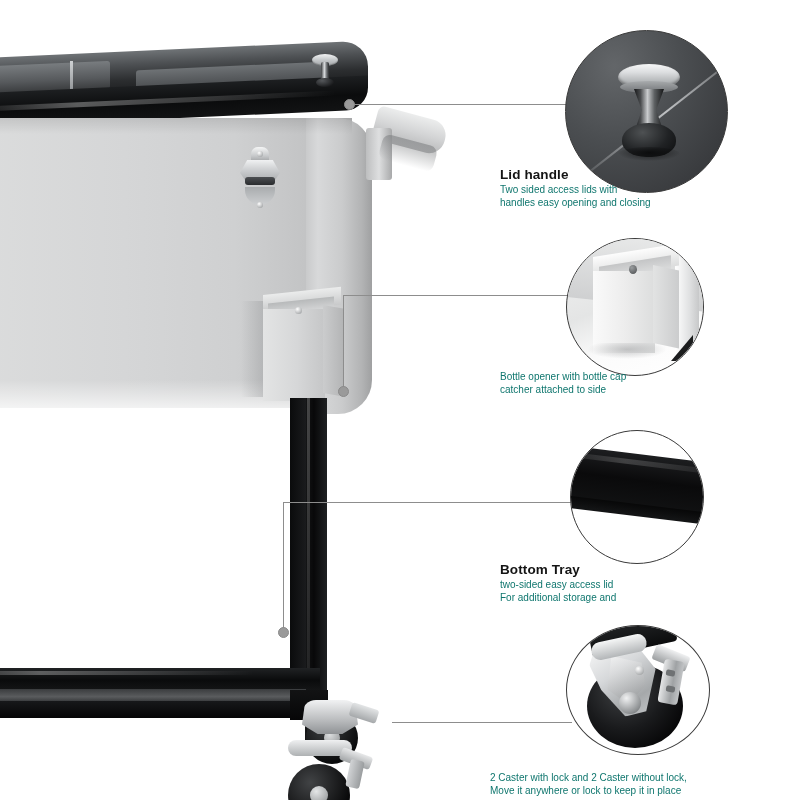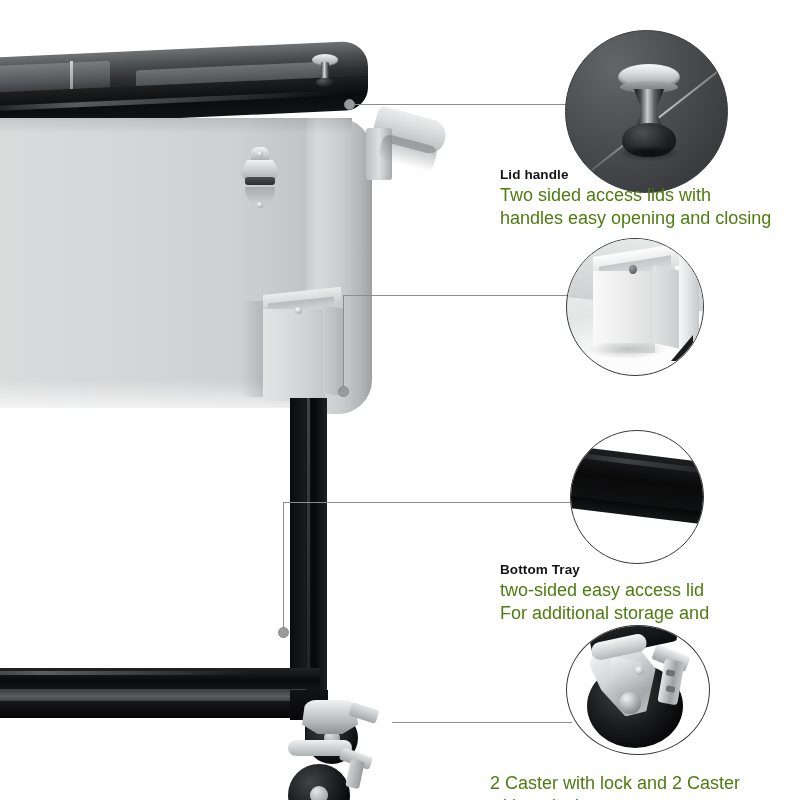--- a/index.html
+++ b/index.html
@@ -16,21 +16,21 @@
 
   
   .abs{position:absolute;}
 
   
   .callout-text{position:absolute;line-height:1.28;}
   .callout-title{
     font-size:13.5px;font-weight:bold;color:#141414;
     letter-spacing:.1px;margin-bottom:1px;
   }
-  .callout-desc{font-size:18px;color:#4d7c0f;font-weight:normal;}
+  .callout-desc{font-size:10px;color:#0f766e;font-weight:normal;}
   .callout-desc span{display:block;}
 
   
   .circle{
     position:absolute;border-radius:50%;overflow:hidden;
     border:1px solid #3a3a3a;
     box-sizing:border-box;
   }
 
   
@@ -290,20 +290,24 @@
                 transform:skewY(12deg);transform-origin:left top;"></div>
 
     <div class="abs" style="left:62px;top:26px;width:8px;height:9px;border-radius:50%;
                 background:radial-gradient(circle at 35% 30%,#9a9d9f,#4a4c4e);"></div>
 
     <div class="abs" style="left:20px;top:104px;width:80px;height:16px;
                 background:radial-gradient(ellipse at 50% 40%,rgba(140,142,144,.45),rgba(255,255,255,0) 70%);"></div>
   </div>
 
   <div class="callout-text" style="left:500px;top:371px;width:300px;">
+    <div class="callout-desc">
+      <span>Bottle opener with bottle cap</span>
+      <span>catcher attached to side</span>
+    </div>
   </div>
 
   <div class="circle" style="left:570px;top:430px;width:134px;height:134px;background:#ffffff;">
     <div class="abs" style="left:-26px;top:24px;width:200px;height:62px;
                 background:linear-gradient(180deg,#1d1e20 0%,#0a0a0b 42%,#131415 100%);
                 transform:rotate(7deg);transform-origin:center;"></div>
     <div class="abs" style="left:-26px;top:30px;width:200px;height:5px;
                 background:linear-gradient(90deg,rgba(255,255,255,0),rgba(255,255,255,.18) 40%,rgba(255,255,255,0));
                 transform:rotate(7deg);"></div>
     <div class="abs" style="left:-26px;top:74px;width:200px;height:10px;
@@ -351,16 +355,17 @@
                 background:linear-gradient(90deg,#e6e7e8,#9fa2a4 60%,#c2c4c6);transform:rotate(10deg);"></div>
     <div class="abs" style="left:99px;top:44px;width:9px;height:6px;border-radius:2px;
                 background:#6f7274;transform:rotate(10deg);"></div>
     <div class="abs" style="left:99px;top:60px;width:9px;height:6px;border-radius:2px;
                 background:#6f7274;transform:rotate(10deg);"></div>
   </div>
 
   <div class="callout-text" style="left:490px;top:748px;width:310px;margin-top:24px;">
     <div class="callout-desc">
       <span>2 Caster with lock and 2 Caster without lock,</span>
+      <span>Move it anywhere or lock to keep it in place</span>
     </div>
   </div>
 
 </div>
 
 </body></html>

